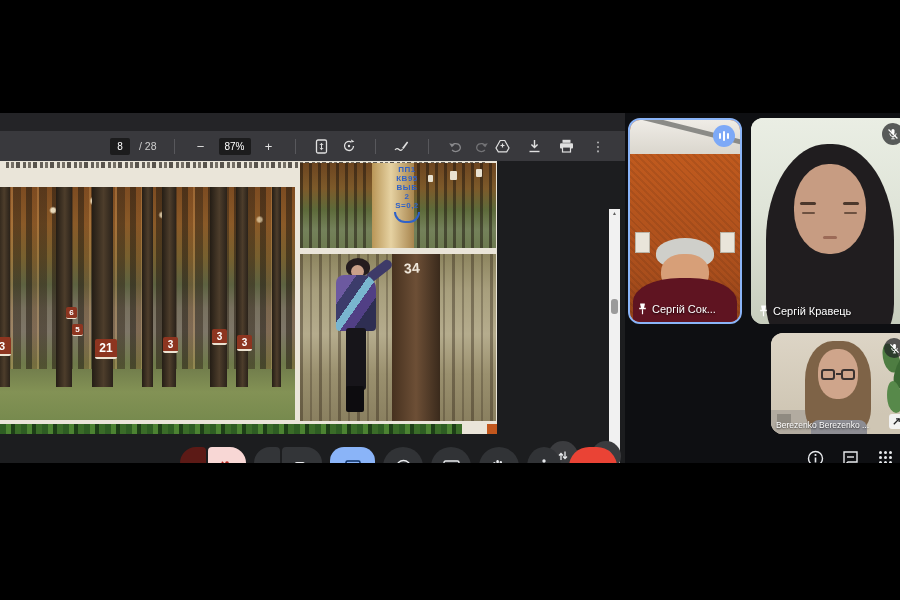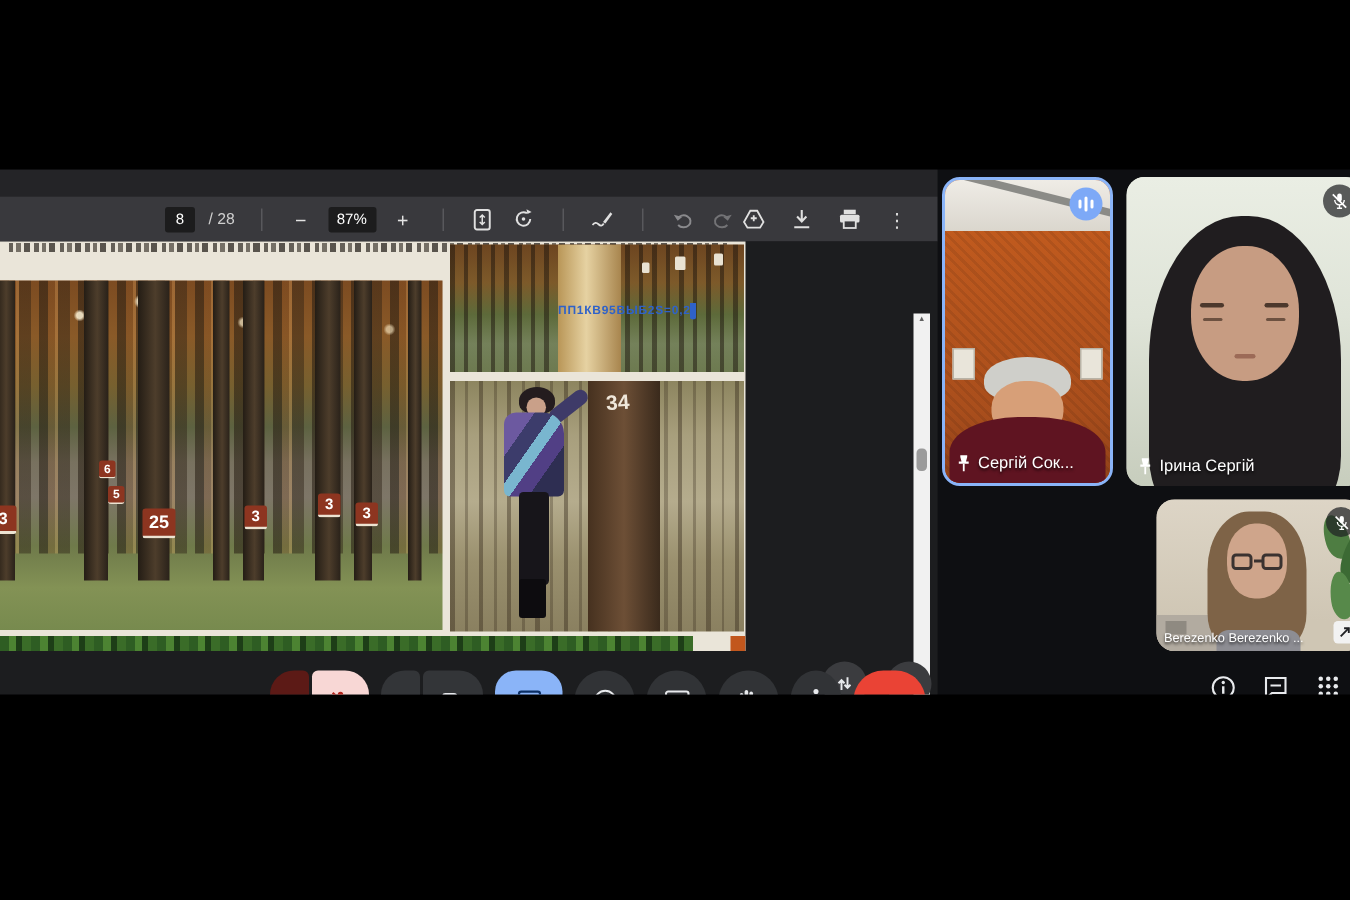--- a/index.html
+++ b/index.html
@@ -53,22 +53,22 @@
   .tag-l  { width:18px; height:19px; font-size:11px; }
   .tag-m  { width:15px; height:16px; font-size:10px; }
   .tag-s  { width:11px; height:12px; font-size:8px; border-bottom-width:1px; }
 
   
   .photo-topmid { left:300px; top:2px; width:196px; height:85px;
     background:linear-gradient(180deg,#6d4520 0%,#7d5a2a 30%,#5d6a3a 55%,#74815a 78%,#6d7a50 100%); }
   .photo-topmid::before { content:""; position:absolute; inset:0;
     background:repeating-linear-gradient(90deg,rgba(28,20,13,.5) 0 3px,transparent 3px 9px); }
   .big-trunk { position:absolute; left:72px; top:0; width:42px; height:100%; z-index:2;
-    background:linear-gradient(90deg,#b99657,#e6d2a2 45%,#a8854e); display:flex; flex-direction:row;
-    align-items:center; padding-top:2px; }
+    background:linear-gradient(90deg,#b99657,#e6d2a2 45%,#a8854e); display:flex; flex-direction:column;
+    align-items:center; padding-top:2px;padding-left:28px; }
   .trunk-line { color:#2f62c9; font-weight:bold; font-size:8px; line-height:9px; letter-spacing:.5px; }
   .trunk-arc { width:26px; height:11px; border:2px solid #2f62c9; border-top:none;
                border-radius:0 0 26px 26px; margin-top:2px; }
   .white-mark { position:absolute; z-index:2; background:#e9e2d2; border-radius:1px; }
 
   
   .photo-botmid { left:300px; top:93px; width:196px; height:167px;
     background:linear-gradient(180deg,#8d855f 0%,#a89f7d 22%,#b5ac8d 48%,#9a906e 72%,#8a8060 100%); }
   .photo-botmid::before { content:""; position:absolute; inset:0;
     background:repeating-linear-gradient(90deg,rgba(52,40,26,.42) 0 3px,transparent 3px 10px,rgba(52,40,26,.3) 10px 12px,transparent 12px 19px); }
@@ -291,21 +291,21 @@
             <div class="trunk" style="left:56px;width:16px"></div>
             <div class="trunk" style="left:92px;width:21px"></div>
             <div class="trunk" style="left:142px;width:11px"></div>
             <div class="trunk" style="left:162px;width:14px"></div>
             <div class="trunk" style="left:210px;width:17px"></div>
             <div class="trunk" style="left:236px;width:12px"></div>
             <div class="trunk" style="left:272px;width:9px"></div>
             <span class="tree-tag tag-l" style="left:-7px;top:150px">3</span>
             <span class="tree-tag tag-s" style="left:66px;top:120px">6</span>
             <span class="tree-tag tag-s" style="left:72px;top:137px">5</span>
-            <span class="tree-tag tag-xl" style="left:95px;top:152px">25</span>
+            <span class="tree-tag tag-xl" style="left:95px;top:152px">21</span>
             <span class="tree-tag tag-m" style="left:163px;top:150px">3</span>
             <span class="tree-tag tag-m" style="left:212px;top:142px">3</span>
             <span class="tree-tag tag-m" style="left:237px;top:148px">3</span>
           </div>
 
           <div class="photo photo-topmid">
             <div class="white-mark" style="left:150px;top:8px;width:7px;height:9px"></div>
             <div class="white-mark" style="left:176px;top:6px;width:6px;height:8px"></div>
             <div class="white-mark" style="left:128px;top:12px;width:5px;height:7px"></div>
             <div class="big-trunk">
@@ -405,21 +405,21 @@
             <path d="M1.8 1.8 L12.2 12.2" stroke="#fff" stroke-width="1.4"></path>
           </svg>
       </div>
       <div class="name-chip">
         <span>
           <svg width="9" height="12" viewBox="0 0 9 12">
               <path d="M2.2 0.5 h4.6 v1.2 l-0.8 3 h1.8 v1.5 h-6.6 v-1.5 h1.8 l-0.8-3 Z" fill="#fff"></path>
               <path d="M4.5 6.2 v5" stroke="#fff" stroke-width="1.2"></path>
             </svg>
         </span>
-        <span>Ірина Сергій</span>
+        <span>Сергій Кравець</span>
       </div>
     </div>
 
 
     <div class="tile tile-4">
       <div class="t4-wall"></div>
       <div class="t4-desk"></div>
       <div class="t4-plant">
         <div class="t4-leaf" style="left:2px;top:2px;width:16px;height:30px;transform:rotate(-18deg)"></div>
         <div class="t4-leaf" style="left:14px;top:14px;width:14px;height:34px;transform:rotate(14deg);background:#3c6a34"></div>

